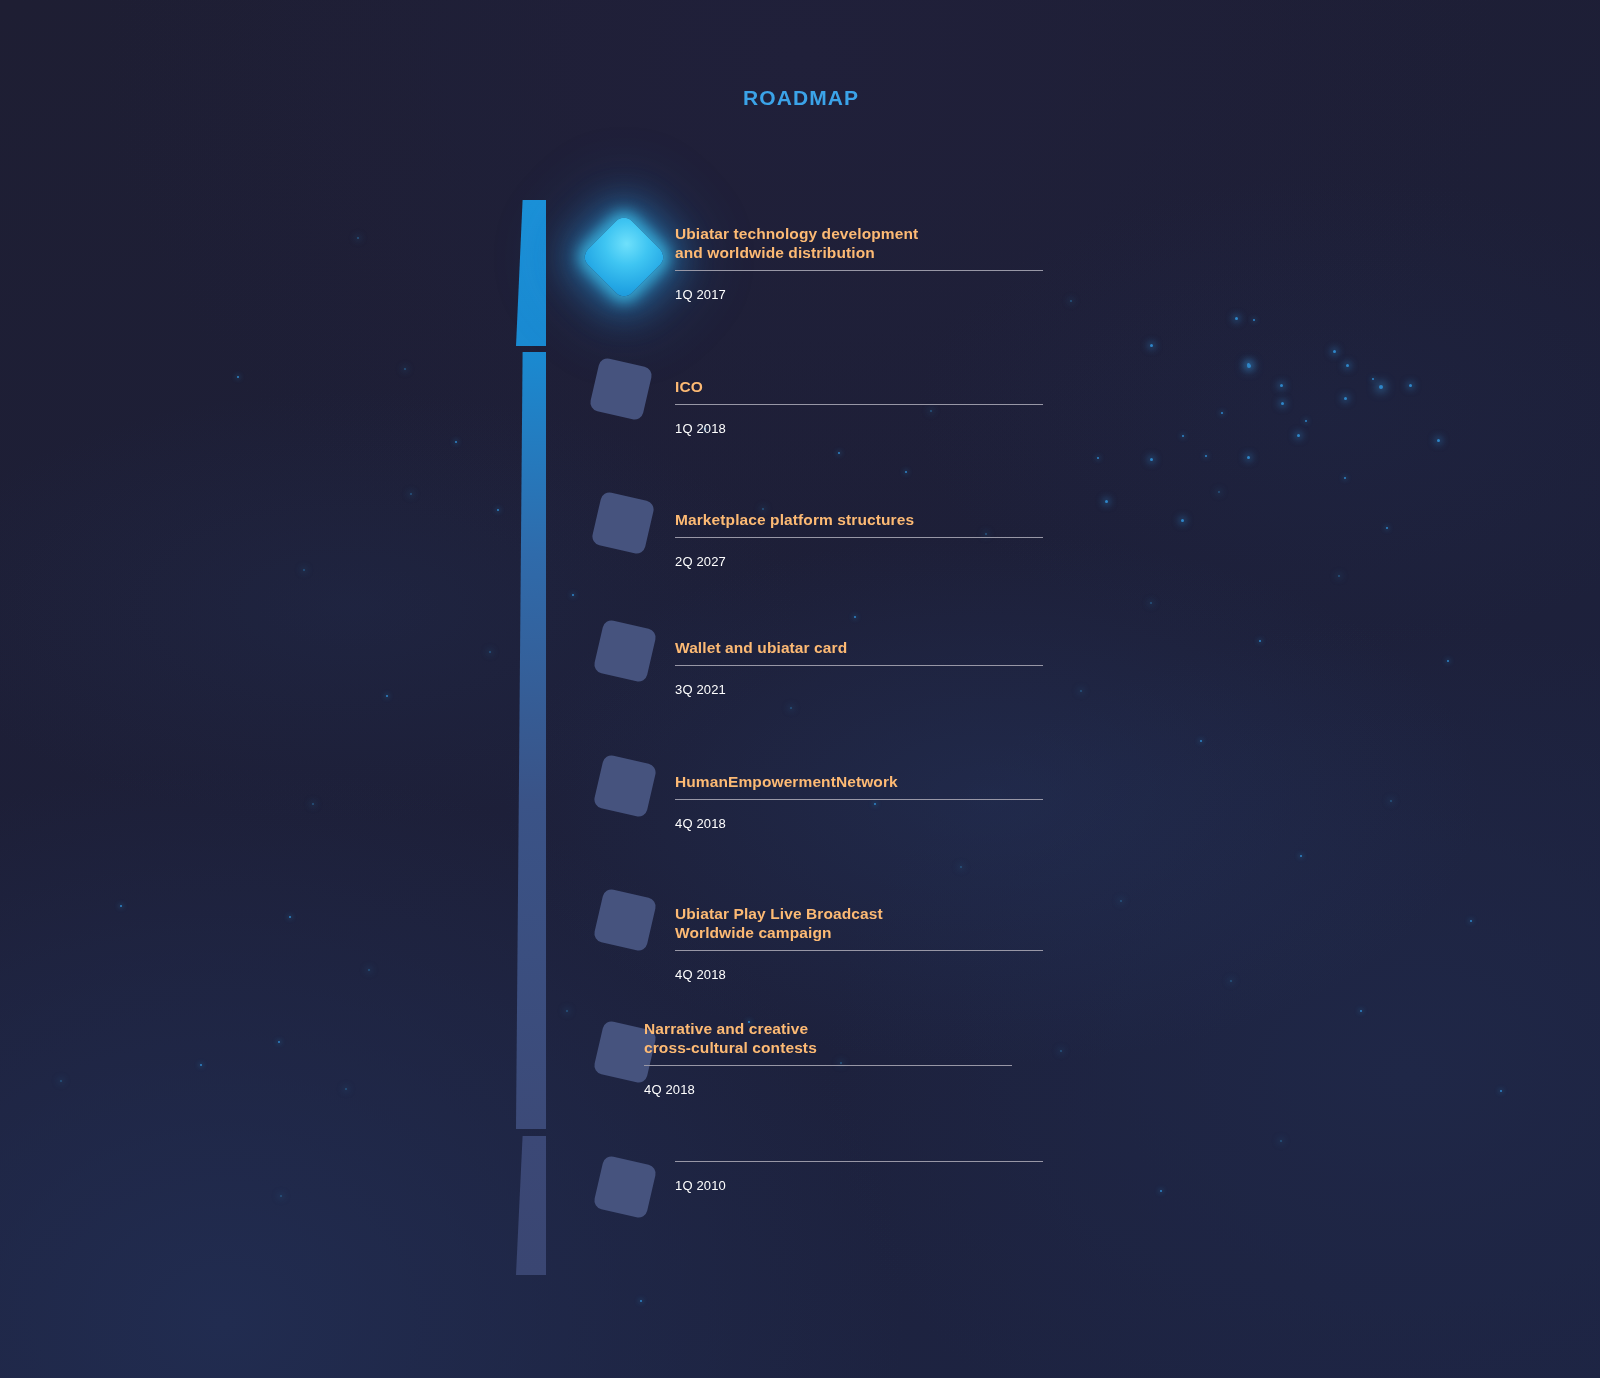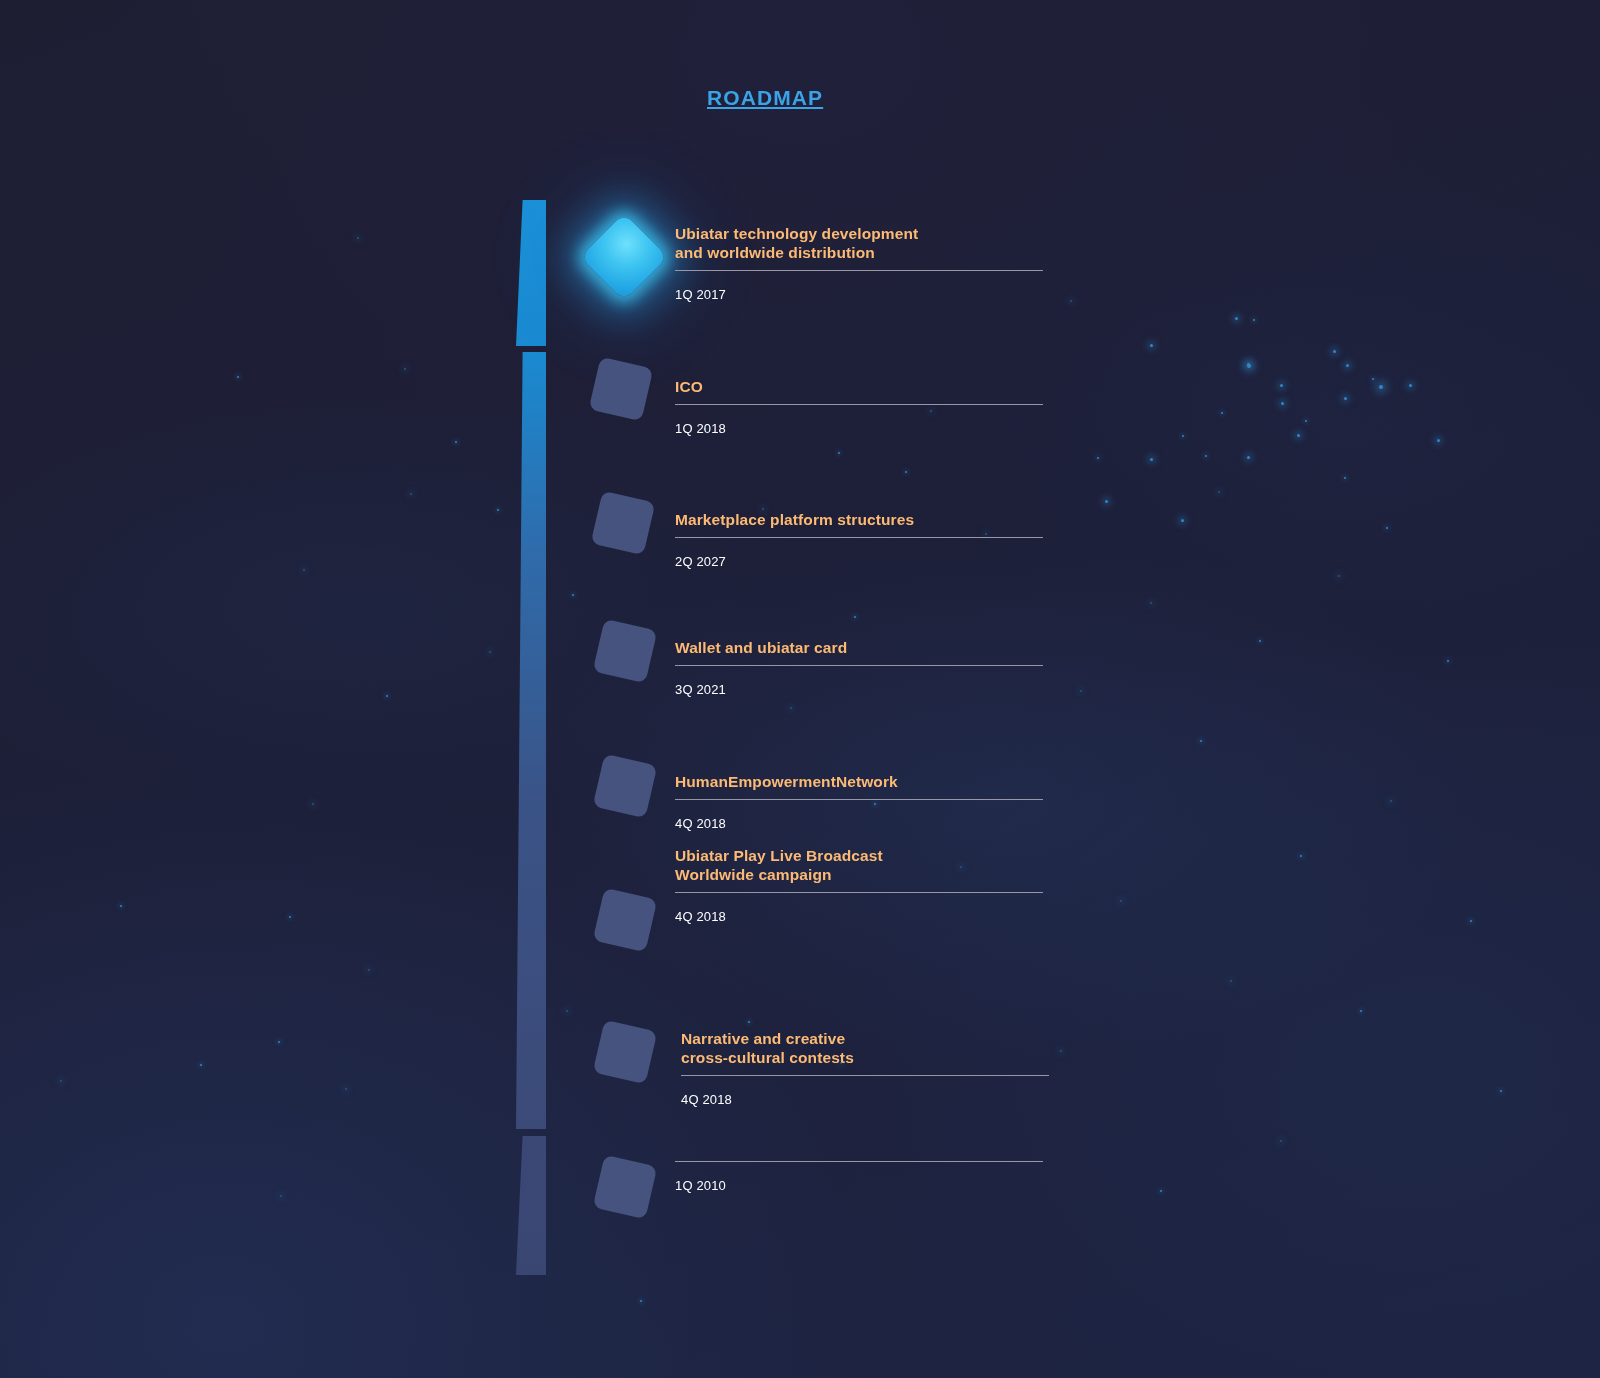--- a/index.html
+++ b/index.html
@@ -44,26 +44,25 @@
     background:#2f86c8;
     box-shadow:0 0 7px 2px rgba(47,134,200,.55);
   }
   .star.sm{ width:2px; height:2px; box-shadow:0 0 5px 1px rgba(47,134,200,.45); }
   .star.lg{ width:4px; height:4px; box-shadow:0 0 10px 3px rgba(60,150,215,.6); }
   .star.dim{ background:#27557f; box-shadow:0 0 6px 2px rgba(39,85,127,.4); }
 
   
   .page-title{
     position:absolute;
-    left:707px; top:86px;
+    left:743px; top:86px;
     font-size:21px;
     font-weight:bold;
     letter-spacing:1.1px;
     color:#3ba3e8;
-    text-decoration:underline;
   }
 
   
   .timeline-bar{
     position:absolute;
     left:516px; top:200px;
     width:30px; height:1075px;
   }
   .bar-seg{
     position:absolute;
@@ -287,33 +286,33 @@
     <div class="ms-title">HumanEmpowermentNetwork</div>
     <div class="ms-rule"></div>
     <div class="ms-date">4Q 2018</div>
   </div>
 </div>
 
 <div class="milestone">
   <div class="node" style="left:598px; top:893px;">
     <div class="gem"></div>
   </div>
-  <div class="ms-body" style="left:675px; top:846px;">
+  <div class="ms-body" style="left:675px; top:904px;">
     <div class="ms-title">Ubiatar Play Live Broadcast
 Worldwide campaign</div>
     <div class="ms-rule"></div>
     <div class="ms-date">4Q 2018</div>
   </div>
 </div>
 
 <div class="milestone">
   <div class="node" style="left:598px; top:1025px;">
     <div class="gem"></div>
   </div>
-  <div class="ms-body" style="left:681px; top:1019px;margin-top:10px;">
+  <div class="ms-body" style="left:644px; top:1019px;">
     <div class="ms-title">Narrative and creative
 cross-cultural contests</div>
     <div class="ms-rule"></div>
     <div class="ms-date">4Q 2018</div>
   </div>
 </div>
 
 <div class="milestone">
   <div class="node" style="left:598px; top:1160px;">
     <div class="gem"></div>

